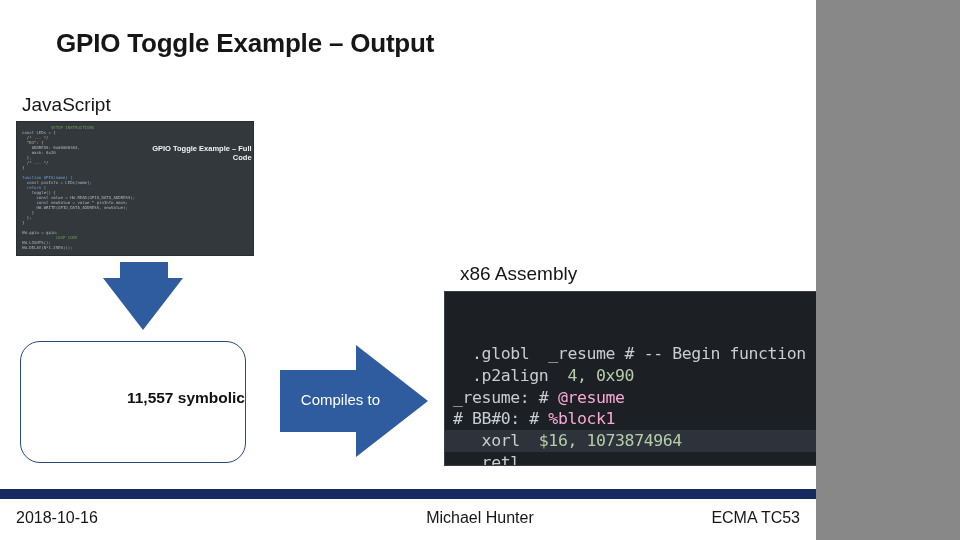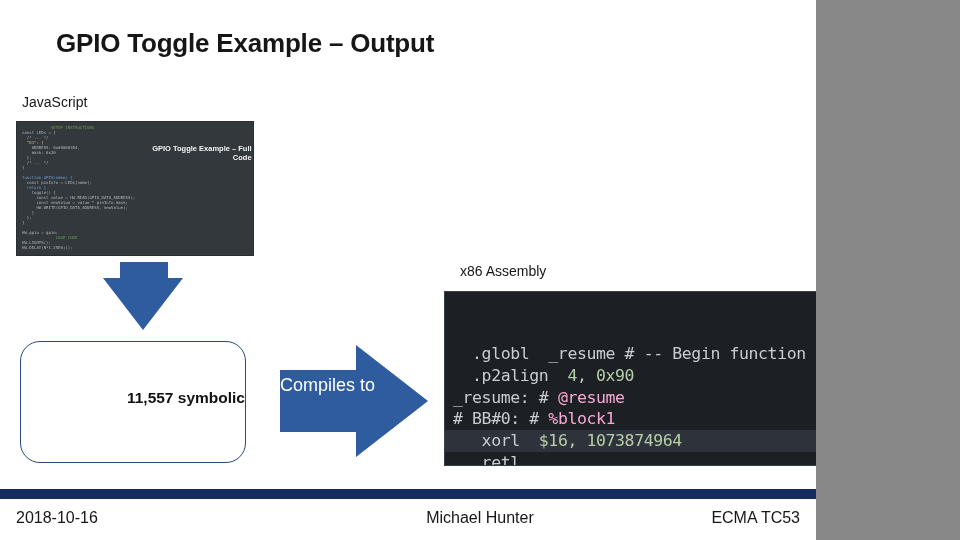--- a/index.html
+++ b/index.html
@@ -3,38 +3,38 @@
 <meta charset="utf-8">
 <style>
   html,body{margin:0;padding:0;background:#888;}
   .slide{
     position:relative;width:816px;height:540px;background:#ffffff;
     overflow:hidden;font-family:"Liberation Sans",sans-serif;color:#1a1a1a;
   }
   .abs{position:absolute;}
   
   .title{left:56px;top:28px;font-size:26px;font-weight:bold;color:#161616;letter-spacing:-0.2px;}
-  .section-label{font-size:14px;color:#161616;}
+  .section-label{font-size:19px;color:#161616;}
   .label-js{left:22px;top:94px;}
   .label-asm{left:460px;top:263px;}
   
   .thumb{left:16px;top:121px;width:238px;height:135px;background:#33383d;
          box-shadow:0 0 0 1px #2a2e32 inset;overflow:hidden;}
   .thumb-code{position:absolute;left:6px;top:4px;right:4px;bottom:2px;
     font-family:"DejaVu Sans Mono",monospace;font-size:4px;line-height:5px;
     white-space:pre;color:#aeb4ba;}
   .thumb-title{position:absolute;left:55%;top:23px;width:44%;color:#f2f2f2;
     font-size:7.5px;font-weight:bold;line-height:9px;text-align:right;}
   .tl-g{color:#aeb4ba;} .tl-b{color:#6e9fd0;} .tl-n{color:#6a9955;} .tl-k{color:#c8b98a;}
   
   .arrow-down{left:103px;top:262px;width:80px;height:68px;}
   .arrow-right{left:280px;top:345px;width:148px;height:112px;}
   .arrow-fill{fill:#2f5c9e;}
-  .arrow-label{left:280px;top:375px;width:100px;text-align:left;color:#ffffff;
-    font-size:18px;z-index:3;}
+  .arrow-label{left:280px;top:391px;width:100px;text-align:right;color:#ffffff;
+    font-size:15px;z-index:3;}
   
   .cycles-box{left:20px;top:341px;width:226px;height:122px;background:#ffffff;
     border:1.5px solid #27497c;border-radius:20px;display:flex;align-items:center;
     justify-content:flex-end;text-align:center;box-sizing:border-box;}
   .cycles-text{font-size:15.5px;font-weight:600;color:#111;line-height:1.5;padding-bottom:8px;}
   
   .code-block{left:444px;top:291px;width:474px;height:175px;background:#1c1f24;
     border:1px solid #3a3e45;box-sizing:border-box;padding:8px 0 0 8px;
     font-family:"DejaVu Sans Mono",monospace;font-size:16.5px;line-height:21.7px;
     letter-spacing:-0.4px;white-space:pre;overflow:hidden;}

